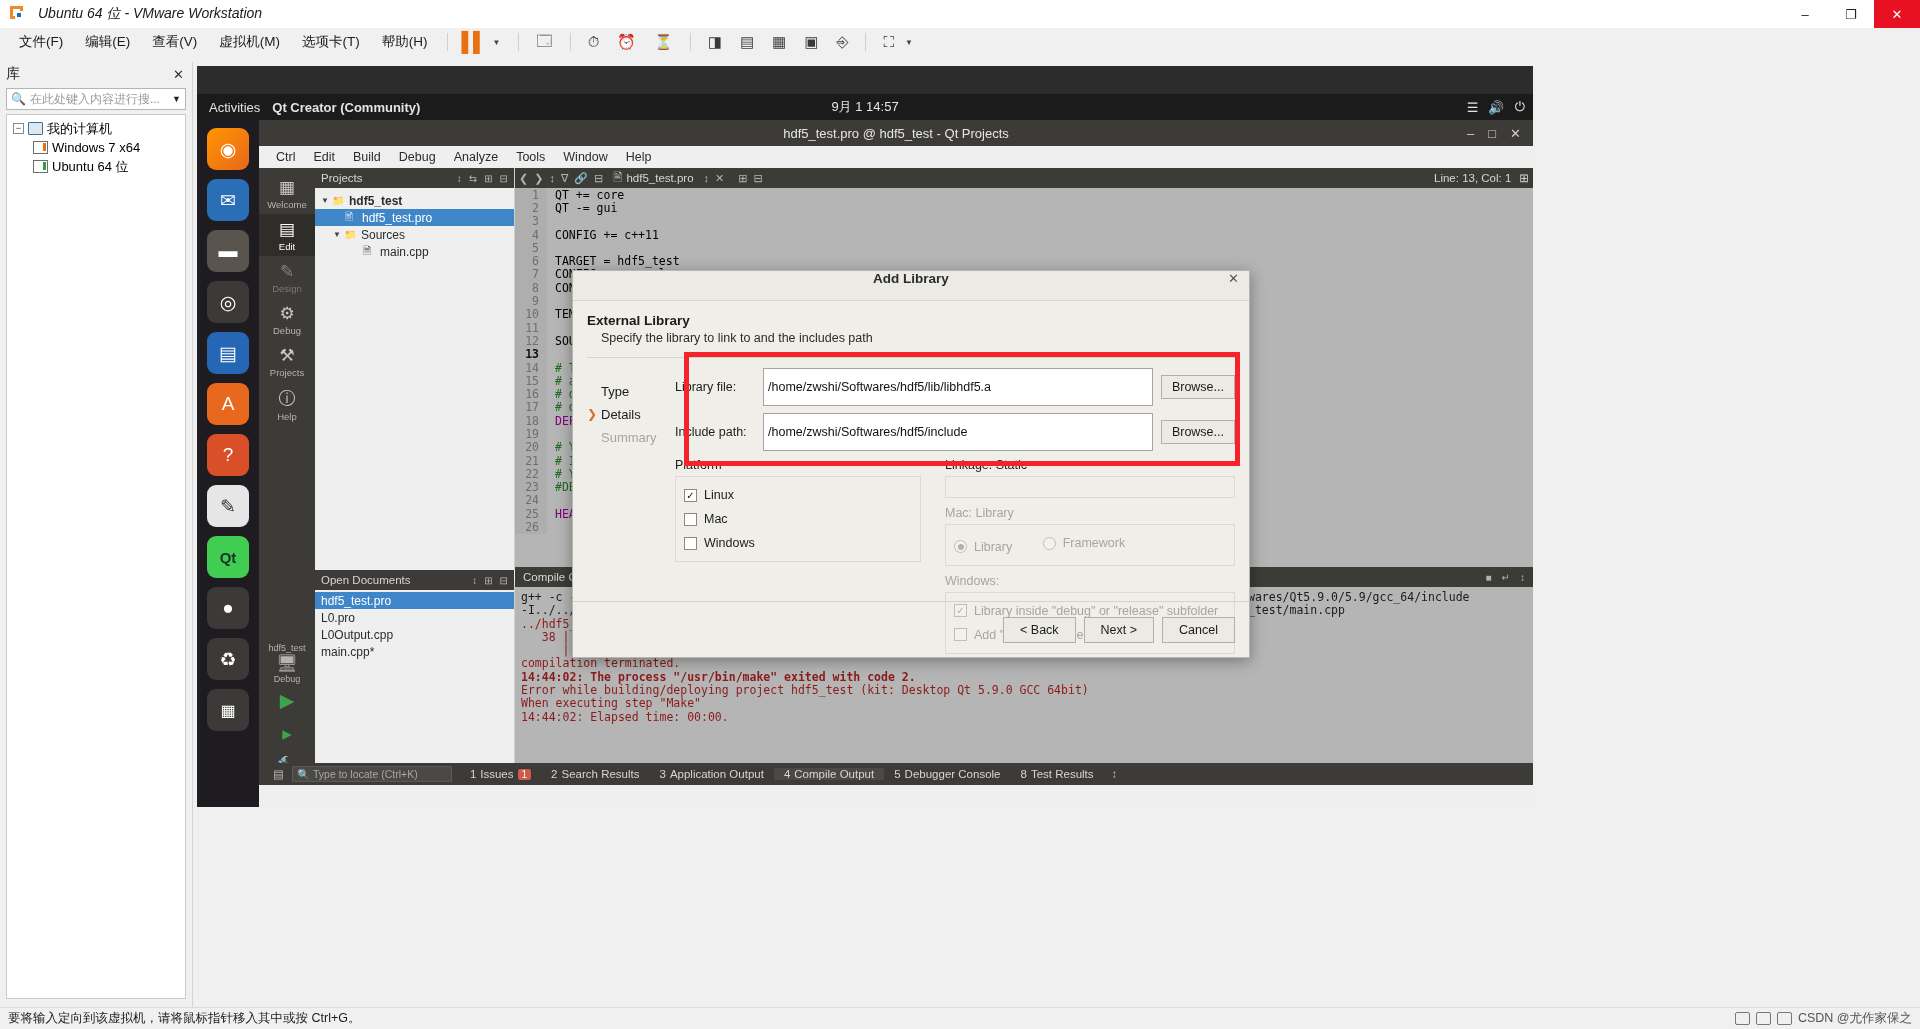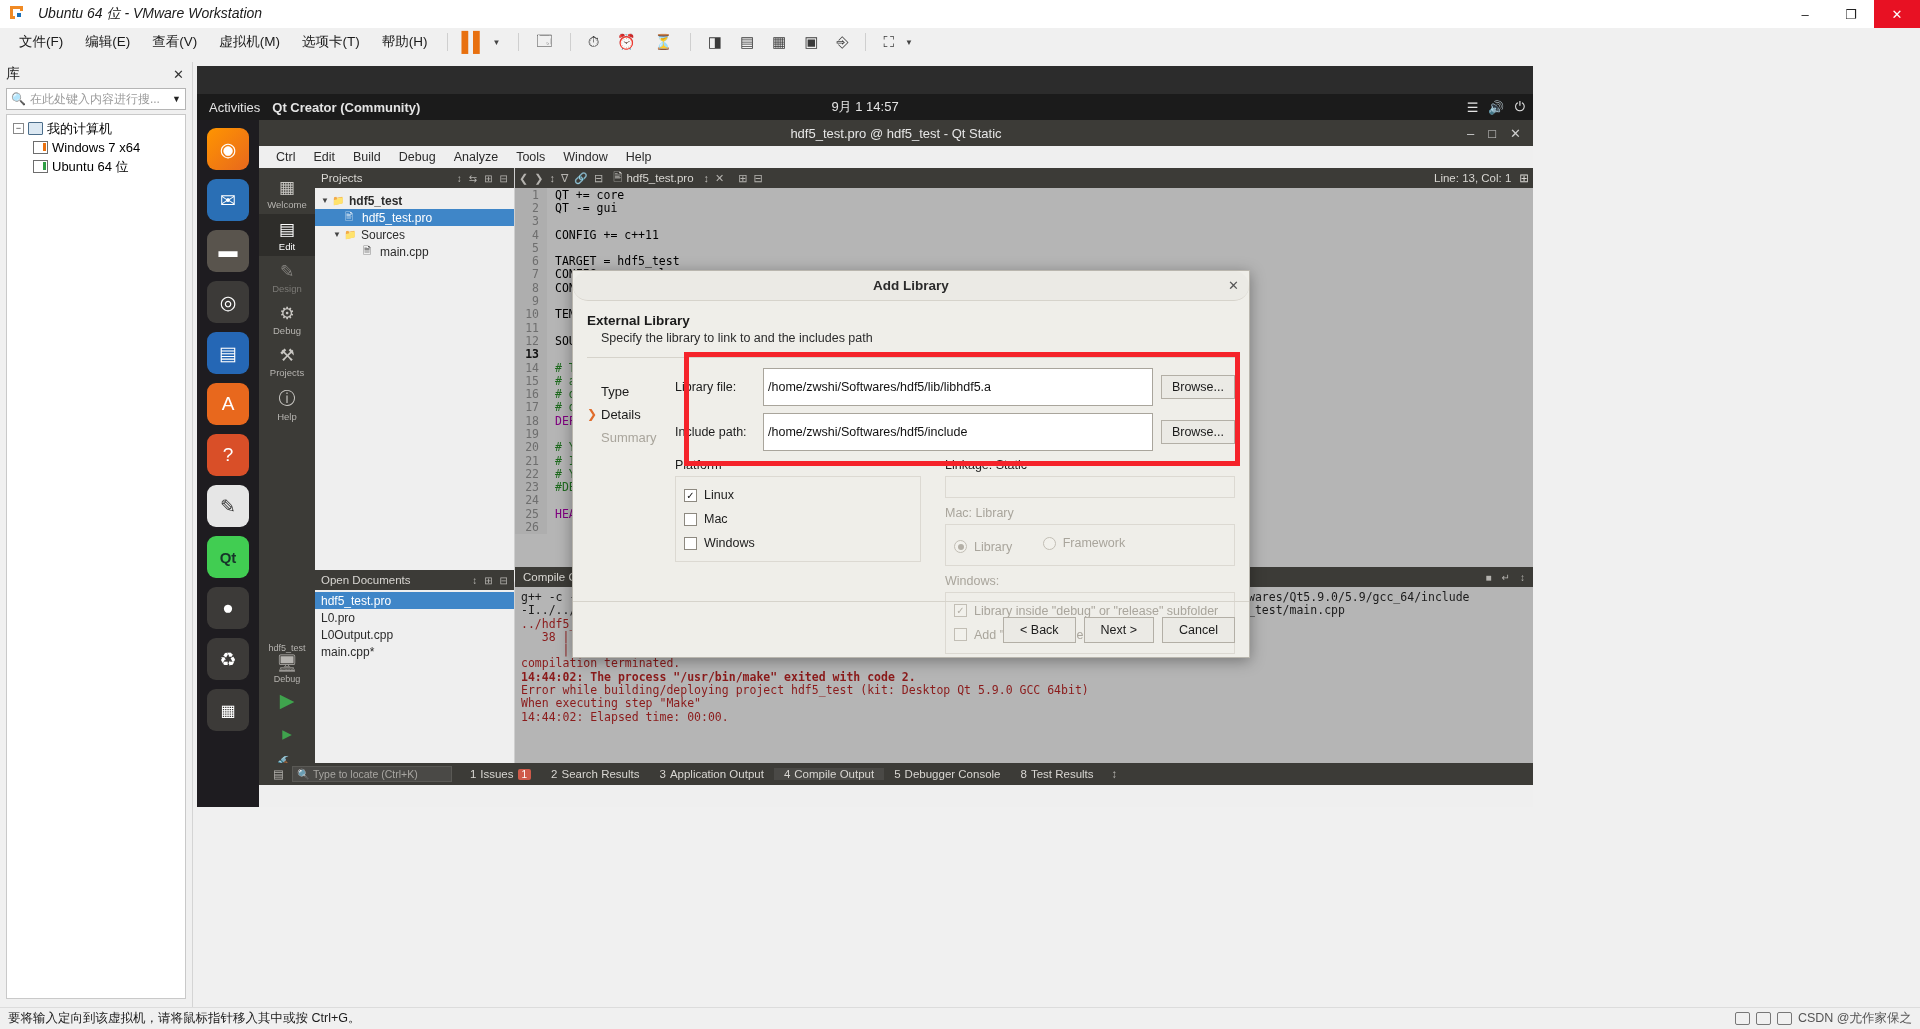--- a/index.html
+++ b/index.html
@@ -168,22 +168,22 @@
      display:flex; align-items:center; font-size:11.5px; color:#d8d6d2; padding-left:6px; gap:0; }
   #qt-statusbar .locator { width:160px; height:16px; background:#4a4946; border:1px solid #5a5955;
      color:#a8a6a2; font-size:10.5px; display:flex; align-items:center; padding:0 4px; margin-right:8px;}
   .sb-item { padding:0 10px; display:flex; align-items:center; gap:4px; }
   .sb-badge { background:#cf5a4a; color:#fff; border-radius:2px; padding:0 4px; font-size:10px; }
 
   
   #dialog { position:absolute; left:572px; top:270px; width:678px; height:388px;
      background:#efeee9; border:1px solid #b9b6ae; box-shadow:0 3px 14px rgba(0,0,0,.35); }
   #dlg-title { height:30px; background:#ebeae5; border-bottom:1px solid #d6d3cb;
-     display:flex; align-items:center; justify-content:center; font-size:13.5px;
-     font-weight:bold; color:#2b2b2b; position:relative;border-radius:15px; }
+     display:flex; justify-content:center; font-size:13.5px;
+     font-weight:bold; color:#2b2b2b; position:relative; }
   #dlg-title .x { position:absolute; right:10px; font-size:13px; color:#555; font-weight:normal; }
   #dlg-head { padding:12px 14px 4px 14px; }
   #dlg-head .h1 { font-size:13.5px; font-weight:bold; color:#1b1b1b; }
   #dlg-head .h2 { font-size:12.5px; color:#2b2b2b; padding-left:14px; margin-top:3px; }
   #dlg-sep { height:1px; background:#d6d3cb; margin:8px 14px 0 14px; }
   #dlg-main { display:flex; padding:10px 14px 0 14px; }
   #wizard-steps { width:88px; font-size:13px; padding-top:12px; }
   .wz { padding:4px 0 4px 14px; position:relative; color:#1b1b1b; }
   .wz.active { font-weight:normal; }
   .wz.active:before { content:"\276F"; position:absolute; left:0; color:#e06c2b; font-size:12px; }
@@ -324,21 +324,21 @@
       <div class="dock-ic" style="background:#d94f28">?</div>
       <div class="dock-ic" style="background:#e6e6e6;color:#333">✎</div>
       <div class="dock-ic" style="background:#41cd52;font-size:15px;font-weight:bold;color:#17342a">Qt</div>
       <div class="dock-ic" style="background:#3c3a38">●</div>
       <div class="dock-ic" style="background:#3c3a38">♻</div>
       <div class="dock-ic" style="background:#3c3a38;font-size:16px">▦</div>
     </div>
 
     <div id="qt-window">
       <div id="qt-titlebar">
-        <span>hdf5_test.pro @ hdf5_test - Qt Static</span>
+        <span>hdf5_test.pro @ hdf5_test - Qt Projects</span>
         <span class="wb">
           <span>–</span>
           <span>□</span>
           <span>✕</span>
         </span>
       </div>
       <div id="qt-menubar">
         <span>Ctrl</span>
         <span>Edit</span>
         <span>Build</span>

